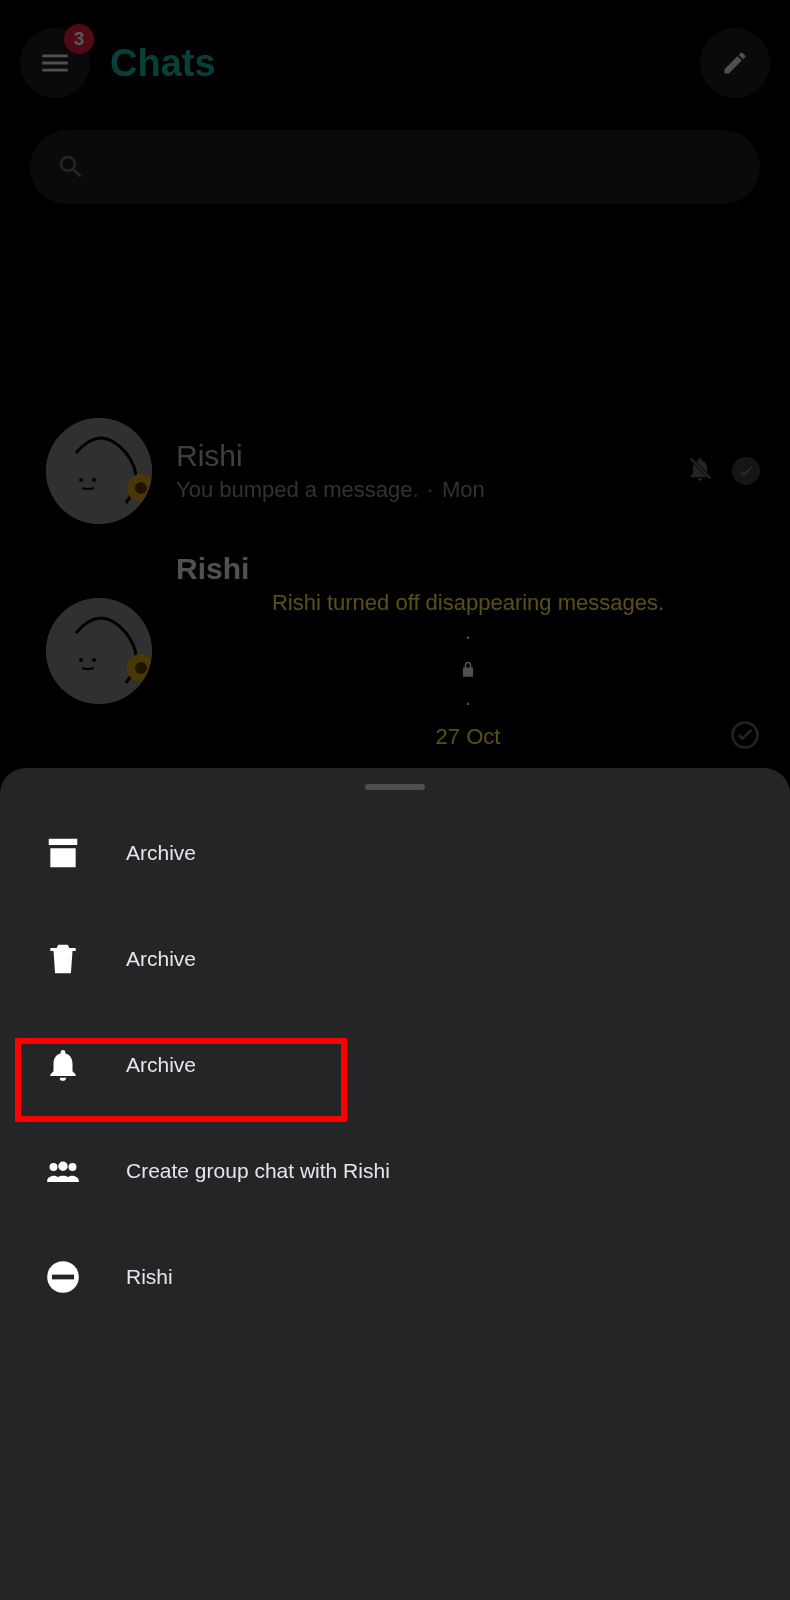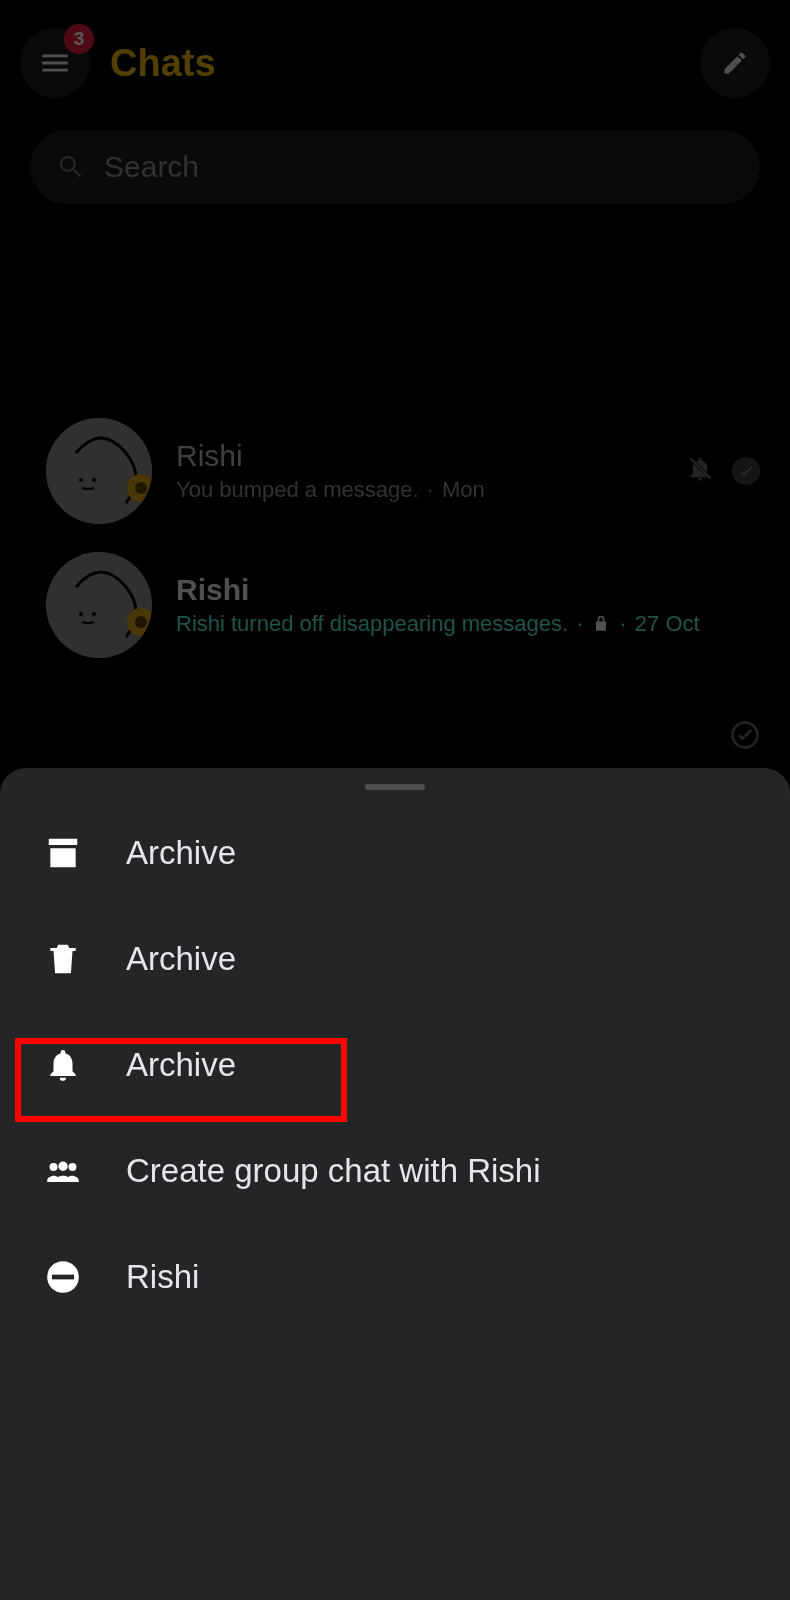--- a/index.html
+++ b/index.html
@@ -3,47 +3,47 @@
 <meta charset="utf-8">
 <style>
   * { margin: 0; padding: 0; box-sizing: border-box; }
   html, body { width: 790px; height: 1600px; background: #000; font-family: -apple-system, Helvetica, Arial, sans-serif; color: #e4e6eb; overflow: hidden; }
   .screen { position: relative; width: 790px; height: 1600px; background: #000; }
   .dim { filter: brightness(0.35); }
   .header { display: flex; align-items: center; padding: 28px 20px 20px 20px; gap: 20px; }
   .menu-btn { position: relative; width: 70px; height: 70px; border-radius: 50%; background: #1c1c1e; display: flex; align-items: center; justify-content: center; }
   .menu-btn svg { width: 34px; height: 34px; }
   .badge { position: absolute; top: -4px; right: -4px; width: 30px; height: 30px; border-radius: 50%; background: #e41e3f; color: #fff; font-size: 19px; font-weight: 600; display: flex; align-items: center; justify-content: center; }
-  .title { font-size: 38px; font-weight: 700; color: #eab308; }
+  .title { font-size: 38px; font-weight: 700; color: #14b8a6; }
   .compose-btn { margin-left: auto; width: 70px; height: 70px; border-radius: 50%; background: #1c1c1e; display: flex; align-items: center; justify-content: center; }
   .compose-btn svg { width: 28px; height: 28px; }
   .search { margin: 12px 30px 0 30px; height: 74px; border-radius: 37px; background: #1c1c1e; display: flex; align-items: center; padding: 0 26px; gap: 18px; }
   .search svg { width: 30px; height: 30px; opacity: 0.7; }
   .search-input { background: transparent; border: none; outline: none; color: #8a8d91; font-size: 30px; flex: 1; }
   .search-input::placeholder { color: #8a8d91; }
   .chat-list { margin-top: 200px; padding-left: 16px; }
   .chat-item { display: flex; align-items: center; padding: 14px 30px; gap: 24px; }
   .avatar { width: 106px; height: 106px; border-radius: 50%; background: #888; position: relative; overflow: hidden; flex-shrink: 0; }
   .avatar-doodle { position: absolute; inset: 0; }
   .chat-texts { flex: 1; min-width: 0; }
   .chat-name { font-size: 30px; color: #b0b3b8; font-weight: 500; }
   .chat-name.fresh { color: #e4e6eb; font-weight: 600; }
   .chat-preview { font-size: 22px; color: #8a8d91; margin-top: 4px; display: flex; align-items: center; gap: 8px; }
-  .chat-preview.fresh { color: #5eead4; }
+  .chat-preview.fresh { color: #fde047; flex-direction: column; }
   .lock-icon { display: inline-flex; }
   .chat-status { display: flex; align-items: center; gap: 18px; }
   .muted-icon svg { width: 28px; height: 28px; fill: #65676b; }
   .delivered-icon { width: 28px; height: 28px; border-radius: 50%; background: #3a3b3c; display: flex; align-items: center; justify-content: center; }
   .delivered-icon svg { width: 16px; height: 16px; }
   .tiny-delivered { position: absolute; right: 30px; top: 720px; }
   .tiny-delivered svg { width: 30px; height: 30px; }
   
   .sheet { position: absolute; left: 0; right: 0; bottom: 0; height: 832px; background: #242526; border-radius: 26px 26px 0 0; }
   .handle { width: 60px; height: 6px; background: #4e4f50; border-radius: 3px; margin: 16px auto 10px auto; }
-  .sheet-item { display: flex; align-items: center; gap: 40px; padding: 30px 40px; font-size: 33px; color: #e4e6eb; }
+  .sheet-item { display: flex; align-items: center; gap: 40px; padding: 30px 40px; font-size: 21px; color: #e4e6eb; }
   .sheet-item .icn { width: 46px; height: 46px; display: flex; align-items: center; justify-content: center; flex-shrink: 0; }
   .sheet-item .icn svg { fill: #fff; }
   .highlight-box { position: absolute; border: 6px solid #ff0000; pointer-events: none; }
 </style>
 </head>
 <body>
 
 <div class="screen">
   <div class="dim">
     <div class="header">
@@ -58,21 +58,20 @@
         <svg viewBox="0 0 24 24">
             <path fill="#e4e6eb" d="M3 17.25V21h3.75L17.81 9.94l-3.75-3.75L3 17.25zM20.71 7.04a1 1 0 0 0 0-1.41l-2.34-2.34a1 1 0 0 0-1.41 0l-1.83 1.83 3.75 3.75 1.83-1.83z"></path>
           </svg>
       </div>
     </div>
 
     <div class="search">
       <svg viewBox="0 0 24 24">
           <path fill="#8a8d91" d="M15.5 14h-.79l-.28-.27A6.471 6.471 0 0 0 16 9.5 6.5 6.5 0 1 0 9.5 16c1.61 0 3.09-.59 4.23-1.57l.27.28v.79l5 4.99L20.49 19l-4.99-5zm-6 0C7.01 14 5 11.99 5 9.5S7.01 5 9.5 5 14 7.01 14 9.5 11.99 14 9.5 14z"></path>
         </svg>
-      <input class="search-input" placeholder="Search" style="">
     </div>
 
     <div class="chat-list">
 
       <div class="chat-item">
         <div class="avatar">
           <svg class="avatar-doodle" viewBox="0 0 106 106">
               <circle cx="53" cy="53" r="53" fill="#888"></circle>
               <path d="M30 35 Q55 5 80 35 Q100 60 80 85" stroke="#000" stroke-width="3" fill="none"></path>
               <circle cx="35" cy="62" r="2" fill="#000"></circle>

